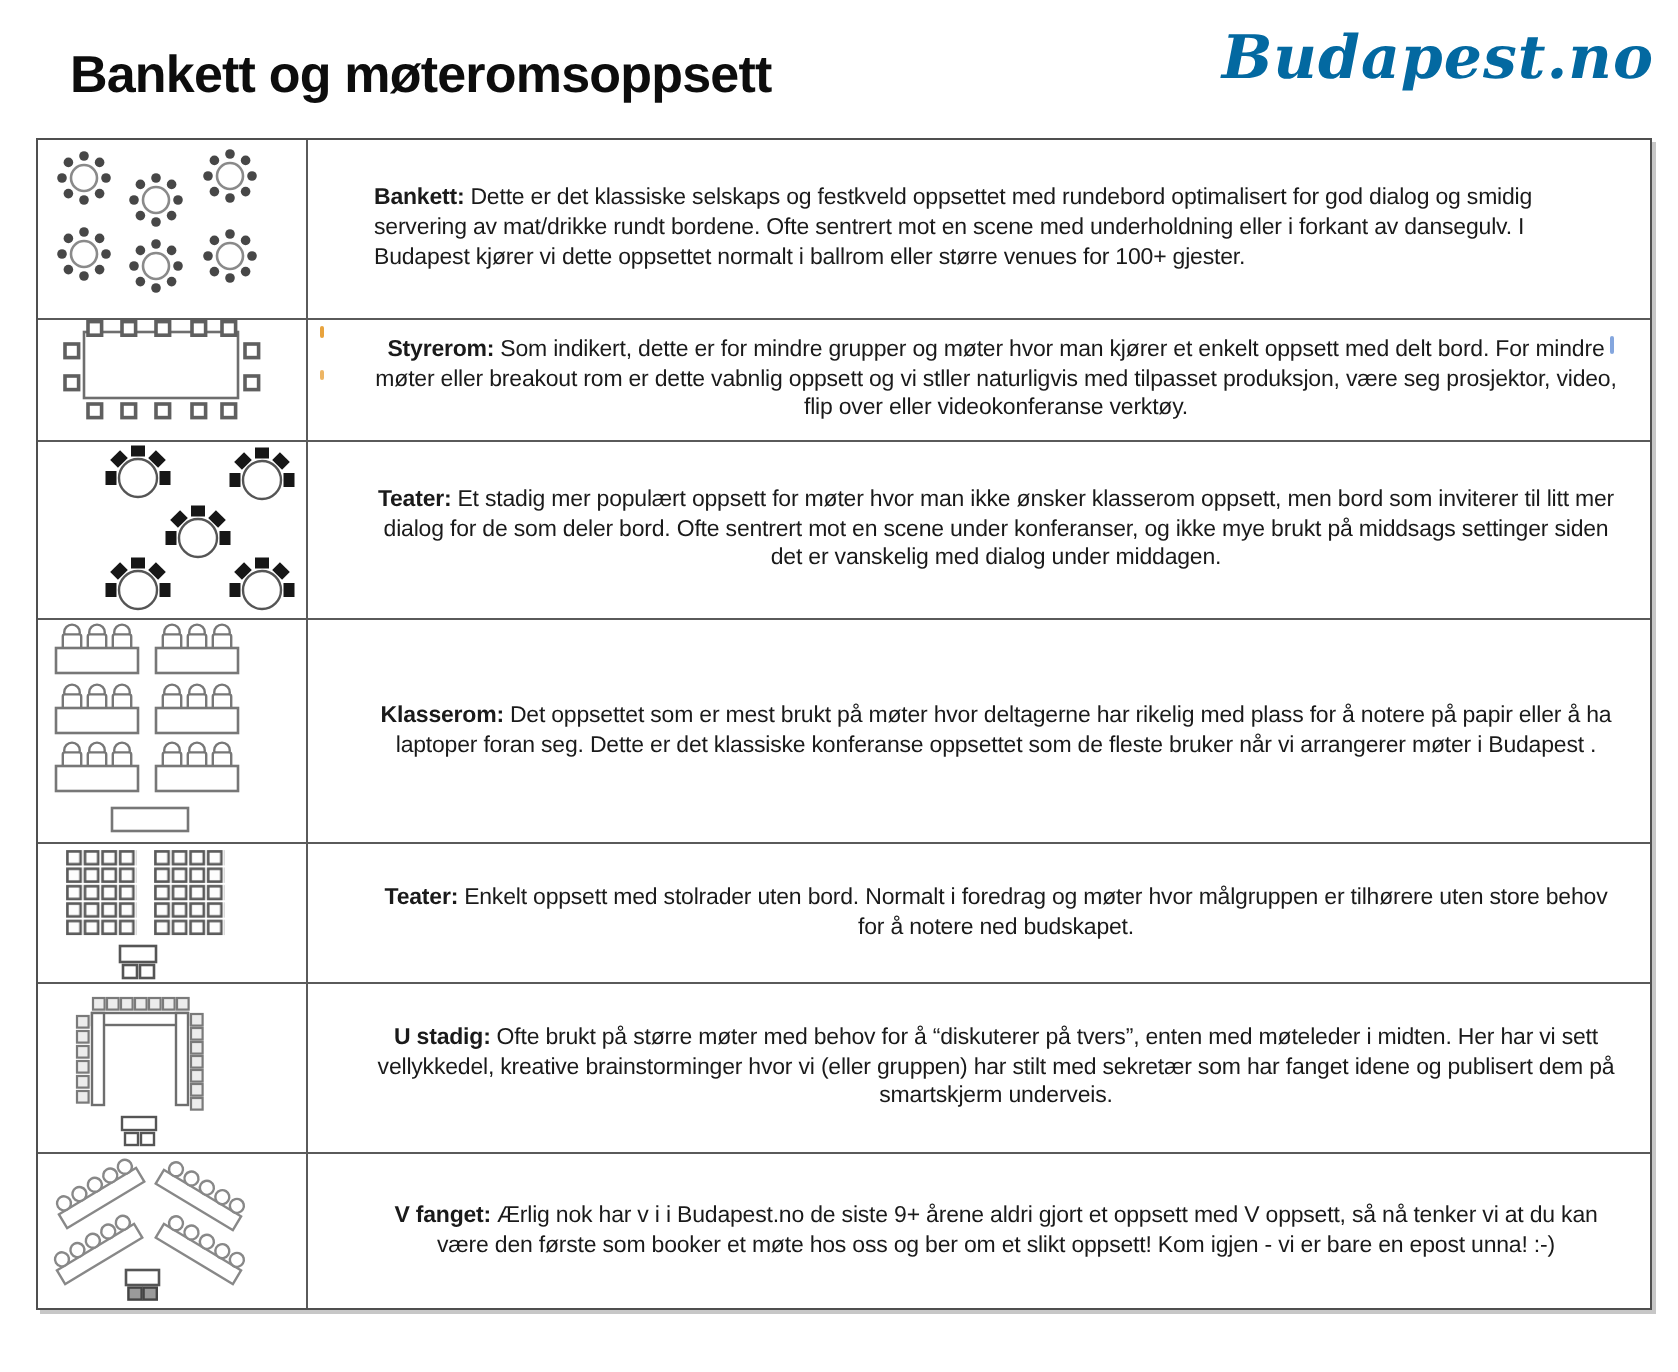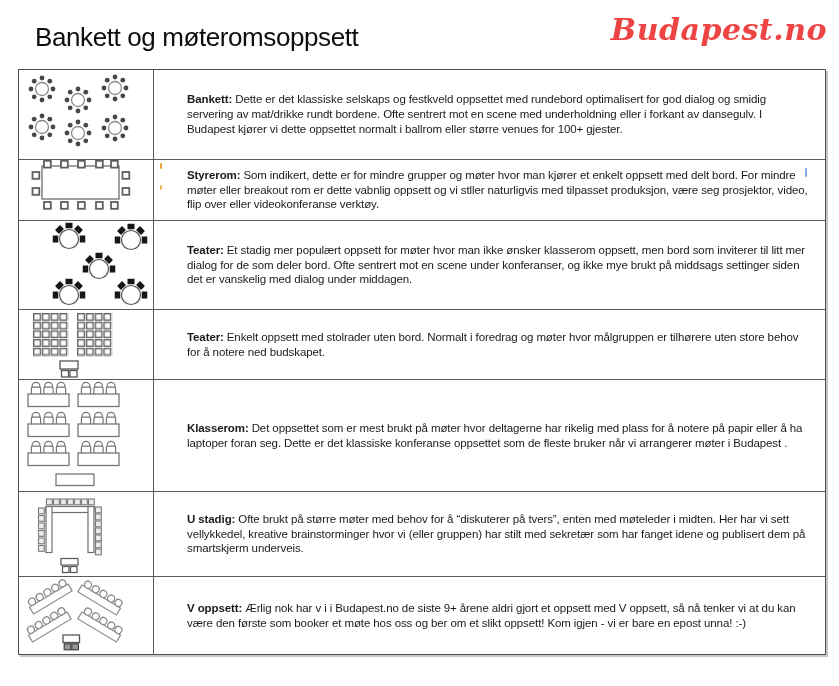--- a/index.html
+++ b/index.html
@@ -3,34 +3,34 @@
 <meta charset="utf-8">
 <style>
   html,body{margin:0;padding:0;}
   body{
     width:839px;height:686px;background:#ffffff;position:relative;
     font-family:"Liberation Sans",sans-serif;color:#1a1a1a;overflow:hidden;
   }
   .header{position:absolute;left:0;top:0;width:100%;height:66px;}
   .page-title{
     position:absolute;left:35px;top:22px;margin:0;
-    font-size:26px;font-weight:normal;letter-spacing:-0.4px;color:#0d0d0d;
+    font-size:26px;font-weight:bold;letter-spacing:-0.4px;color:#0d0d0d;
   }
   .logo{
     position:absolute;right:12px;top:12px;
     font-family:"DejaVu Serif",serif;font-style:italic;font-weight:bold;
-    font-size:30px;color:#ef4444;letter-spacing:0.5px;
+    font-size:30px;color:#0369a1;letter-spacing:0.5px;
   }
   .setups-table{
     position:absolute;left:18px;top:69px;width:806px;height:584px;
     border:1.6px solid #4f4f4f;box-shadow:2px 2px 0 rgba(130,130,130,.45);
     display:flex;flex-direction:column;background:#fff;
   }
   .row{display:flex;box-sizing:border-box;}
-  .row + .row{border-top:1px solid #5a5a5a;}
+  .row + .row{border-top:1px solid #5a5a5a;text-align:center;}
   .cell-diagram{
     width:135px;flex:none;border-right:1px solid #5a5a5a;box-sizing:border-box;
     display:flex;align-items:flex-start;justify-content:flex-start;overflow:hidden;
   }
   .cell-text{
     flex:1;display:flex;align-items:center;box-sizing:border-box;
     padding:4px 16px 4px 33px;
     font-size:11.5px;line-height:14.8px;letter-spacing:-0.1px;
   }
   .cell-text p{margin:0;}
@@ -159,51 +159,51 @@
         <use href="#g-cabaret" transform="translate(80,48)"></use>
         <use href="#g-cabaret" transform="translate(50,74)"></use>
         <use href="#g-cabaret" transform="translate(112,74)"></use>
       </svg>
     </div>
     <div class="cell-text">
       <p><strong>Teater:</strong><span>Et stadig mer populært oppsett for møter hvor man ikke ønsker klasserom oppsett, men bord som inviterer til litt mer dialog for de som deler bord. Ofte sentrert mot en scene under konferanser, og ikke mye brukt på middsags settinger siden det er vanskelig med dialog under middagen.</span></p>
     </div>
   </div>
 
-  <div class="row" style="height:70px">
-    <div class="cell-diagram">
-      <svg width="134" height="69" viewBox="0 0 134 69">
-        <rect x="14" y="3" width="35.2" height="43.5" fill="url(#p-seat)" stroke="none"></rect>
-        <rect x="58" y="3" width="35.2" height="43.5" fill="url(#p-seat)" stroke="none"></rect>
-        <g transform="translate(41,51)">
-          <rect x="0" y="0" width="18" height="8" fill="#fff" stroke="#555" stroke-width="1.3"></rect>
-          <rect x="1.5" y="9.5" width="7" height="6.5" fill="#fff" stroke="#555" stroke-width="1.3"></rect>
-          <rect x="10" y="9.5" width="7" height="6.5" fill="#fff" stroke="#555" stroke-width="1.3"></rect>
-        </g>
-      </svg>
-    </div>
-    <div class="cell-text">
-      <p><strong>Teater:</strong><span>Enkelt oppsett med stolrader uten bord. Normalt i foredrag og møter hvor målgruppen er tilhørere uten store behov for å notere ned budskapet.</span></p>
-    </div>
-  </div>
-
   <div class="row" style="height:112px">
     <div class="cell-diagram">
       <svg width="134" height="111" viewBox="0 0 134 111">
         <use href="#g-desk" transform="translate(9,3)"></use>
         <use href="#g-desk" transform="translate(59,3)"></use>
         <use href="#g-desk" transform="translate(9,33)"></use>
         <use href="#g-desk" transform="translate(59,33)"></use>
         <use href="#g-desk" transform="translate(9,62)"></use>
         <use href="#g-desk" transform="translate(59,62)"></use>
         <rect x="37" y="94" width="38" height="11.5" fill="#fff" stroke="#777" stroke-width="1.3"></rect>
       </svg>
     </div>
     <div class="cell-text">
       <p><strong>Klasserom:</strong><span>Det oppsettet som er mest brukt på møter hvor deltagerne har rikelig med plass for å notere på papir eller å ha laptoper foran seg. Dette er det klassiske konferanse oppsettet som de fleste bruker når vi arrangerer møter i Budapest .</span></p>
+    </div>
+  </div>
+
+  <div class="row" style="height:70px">
+    <div class="cell-diagram">
+      <svg width="134" height="69" viewBox="0 0 134 69">
+        <rect x="14" y="3" width="35.2" height="43.5" fill="url(#p-seat)" stroke="none"></rect>
+        <rect x="58" y="3" width="35.2" height="43.5" fill="url(#p-seat)" stroke="none"></rect>
+        <g transform="translate(41,51)">
+          <rect x="0" y="0" width="18" height="8" fill="#fff" stroke="#555" stroke-width="1.3"></rect>
+          <rect x="1.5" y="9.5" width="7" height="6.5" fill="#fff" stroke="#555" stroke-width="1.3"></rect>
+          <rect x="10" y="9.5" width="7" height="6.5" fill="#fff" stroke="#555" stroke-width="1.3"></rect>
+        </g>
+      </svg>
+    </div>
+    <div class="cell-text">
+      <p><strong>Teater:</strong><span>Enkelt oppsett med stolrader uten bord. Normalt i foredrag og møter hvor målgruppen er tilhørere uten store behov for å notere ned budskapet.</span></p>
     </div>
   </div>
 
   <div class="row" style="height:85px">
     <div class="cell-diagram">
       <svg width="134" height="84" viewBox="0 0 134 84">
         <use href="#g-chair" transform="translate(27.5,7)"></use>
         <use href="#g-chair" transform="translate(34.5,7)"></use>
         <use href="#g-chair" transform="translate(41.5,7)"></use>
         <use href="#g-chair" transform="translate(48.5,7)"></use>
@@ -254,21 +254,21 @@
             <use href="#g-vtable"></use>
           </g>
         <g transform="translate(44,58)">
           <rect x="0" y="0" width="16.5" height="7.5" fill="#fff" stroke="#555" stroke-width="1.3"></rect>
           <rect x="1.2" y="8.8" width="6.6" height="6" fill="#9a9a9a" stroke="#444" stroke-width="1.2"></rect>
           <rect x="8.8" y="8.8" width="6.6" height="6" fill="#9a9a9a" stroke="#444" stroke-width="1.2"></rect>
         </g>
       </svg>
     </div>
     <div class="cell-text">
-      <p><strong>V oppsett:</strong><span>Ærlig nok har v i i Budapest.no de siste 9+ årene aldri gjort et oppsett med V oppsett, så nå tenker vi at du kan være den første som booker et møte hos oss og ber om et slikt oppsett! Kom igjen - vi er bare en epost unna! :-)</span></p>
+      <p><strong>V fanget:</strong><span>Ærlig nok har v i i Budapest.no de siste 9+ årene aldri gjort et oppsett med V oppsett, så nå tenker vi at du kan være den første som booker et møte hos oss og ber om et slikt oppsett! Kom igjen - vi er bare en epost unna! :-)</span></p>
     </div>
   </div>
 
 </div>
 
 <div class="artifact orange" style="left:160px;top:163px;height:6px;"></div>
 <div class="artifact orange" style="left:160px;top:185px;height:5px;opacity:.8;"></div>
 <div class="artifact blue" style="left:805px;top:168px;height:9px;opacity:.85;"></div>
 
 </body></html>

